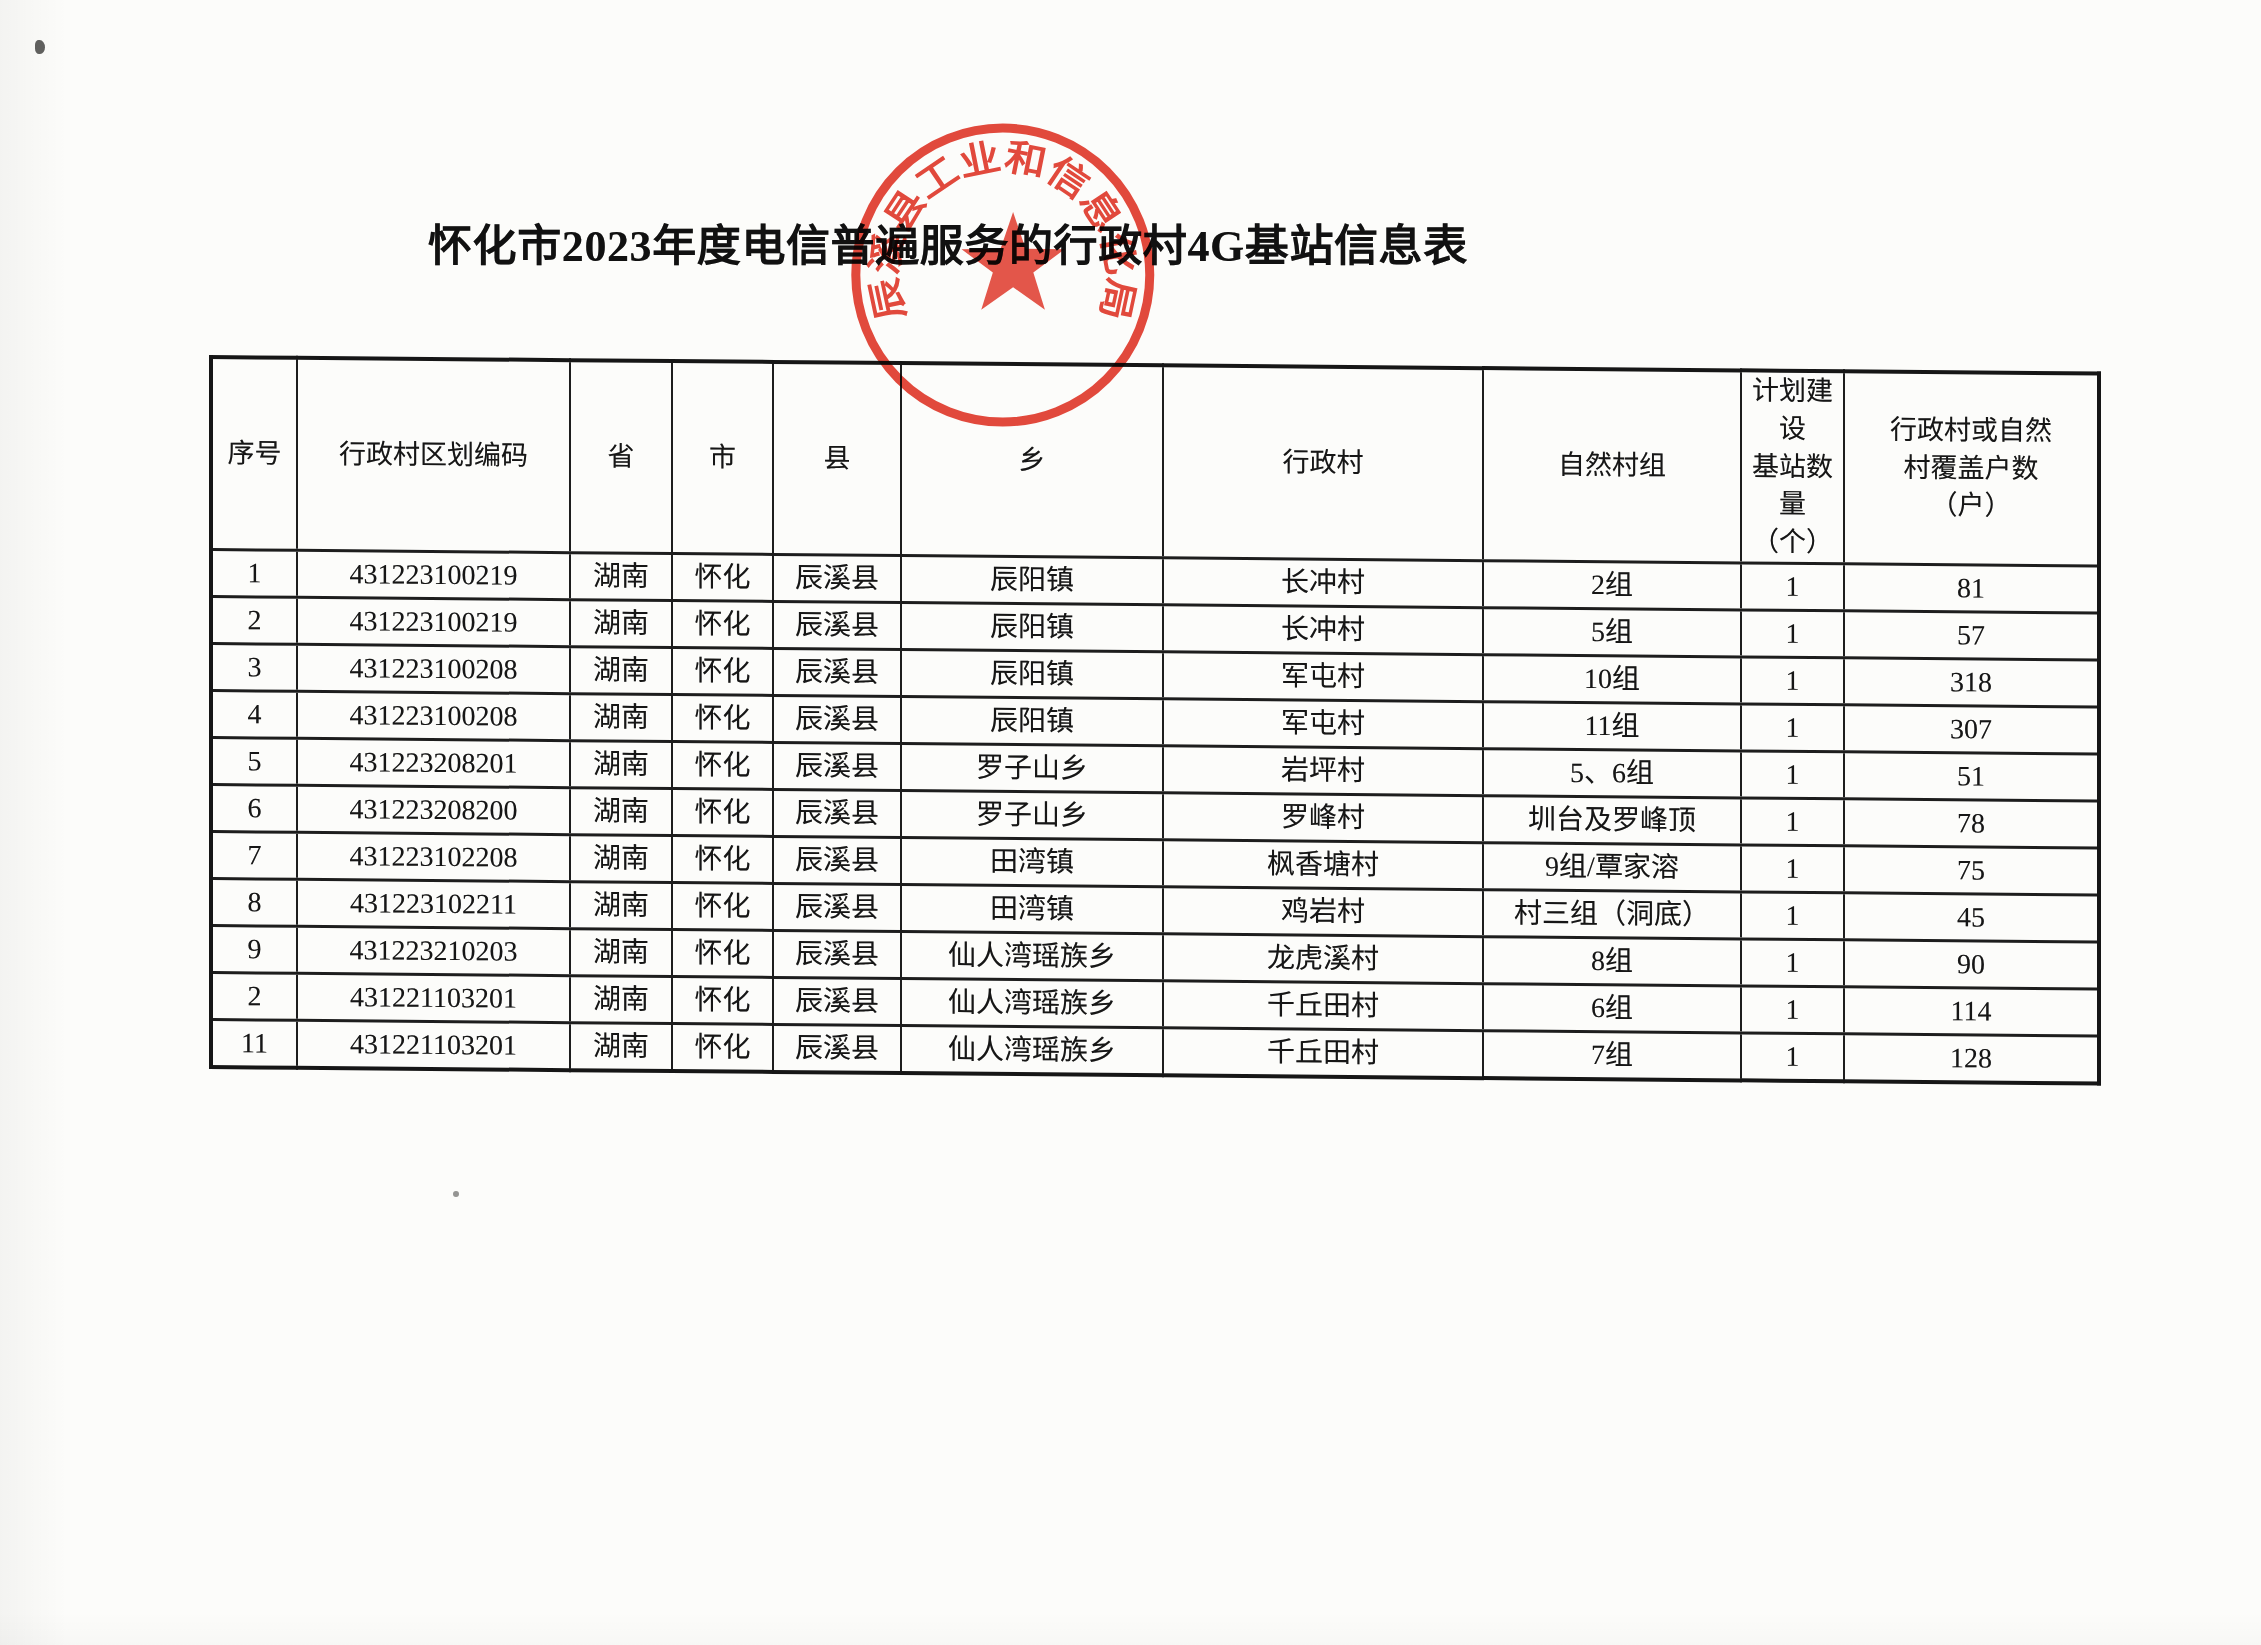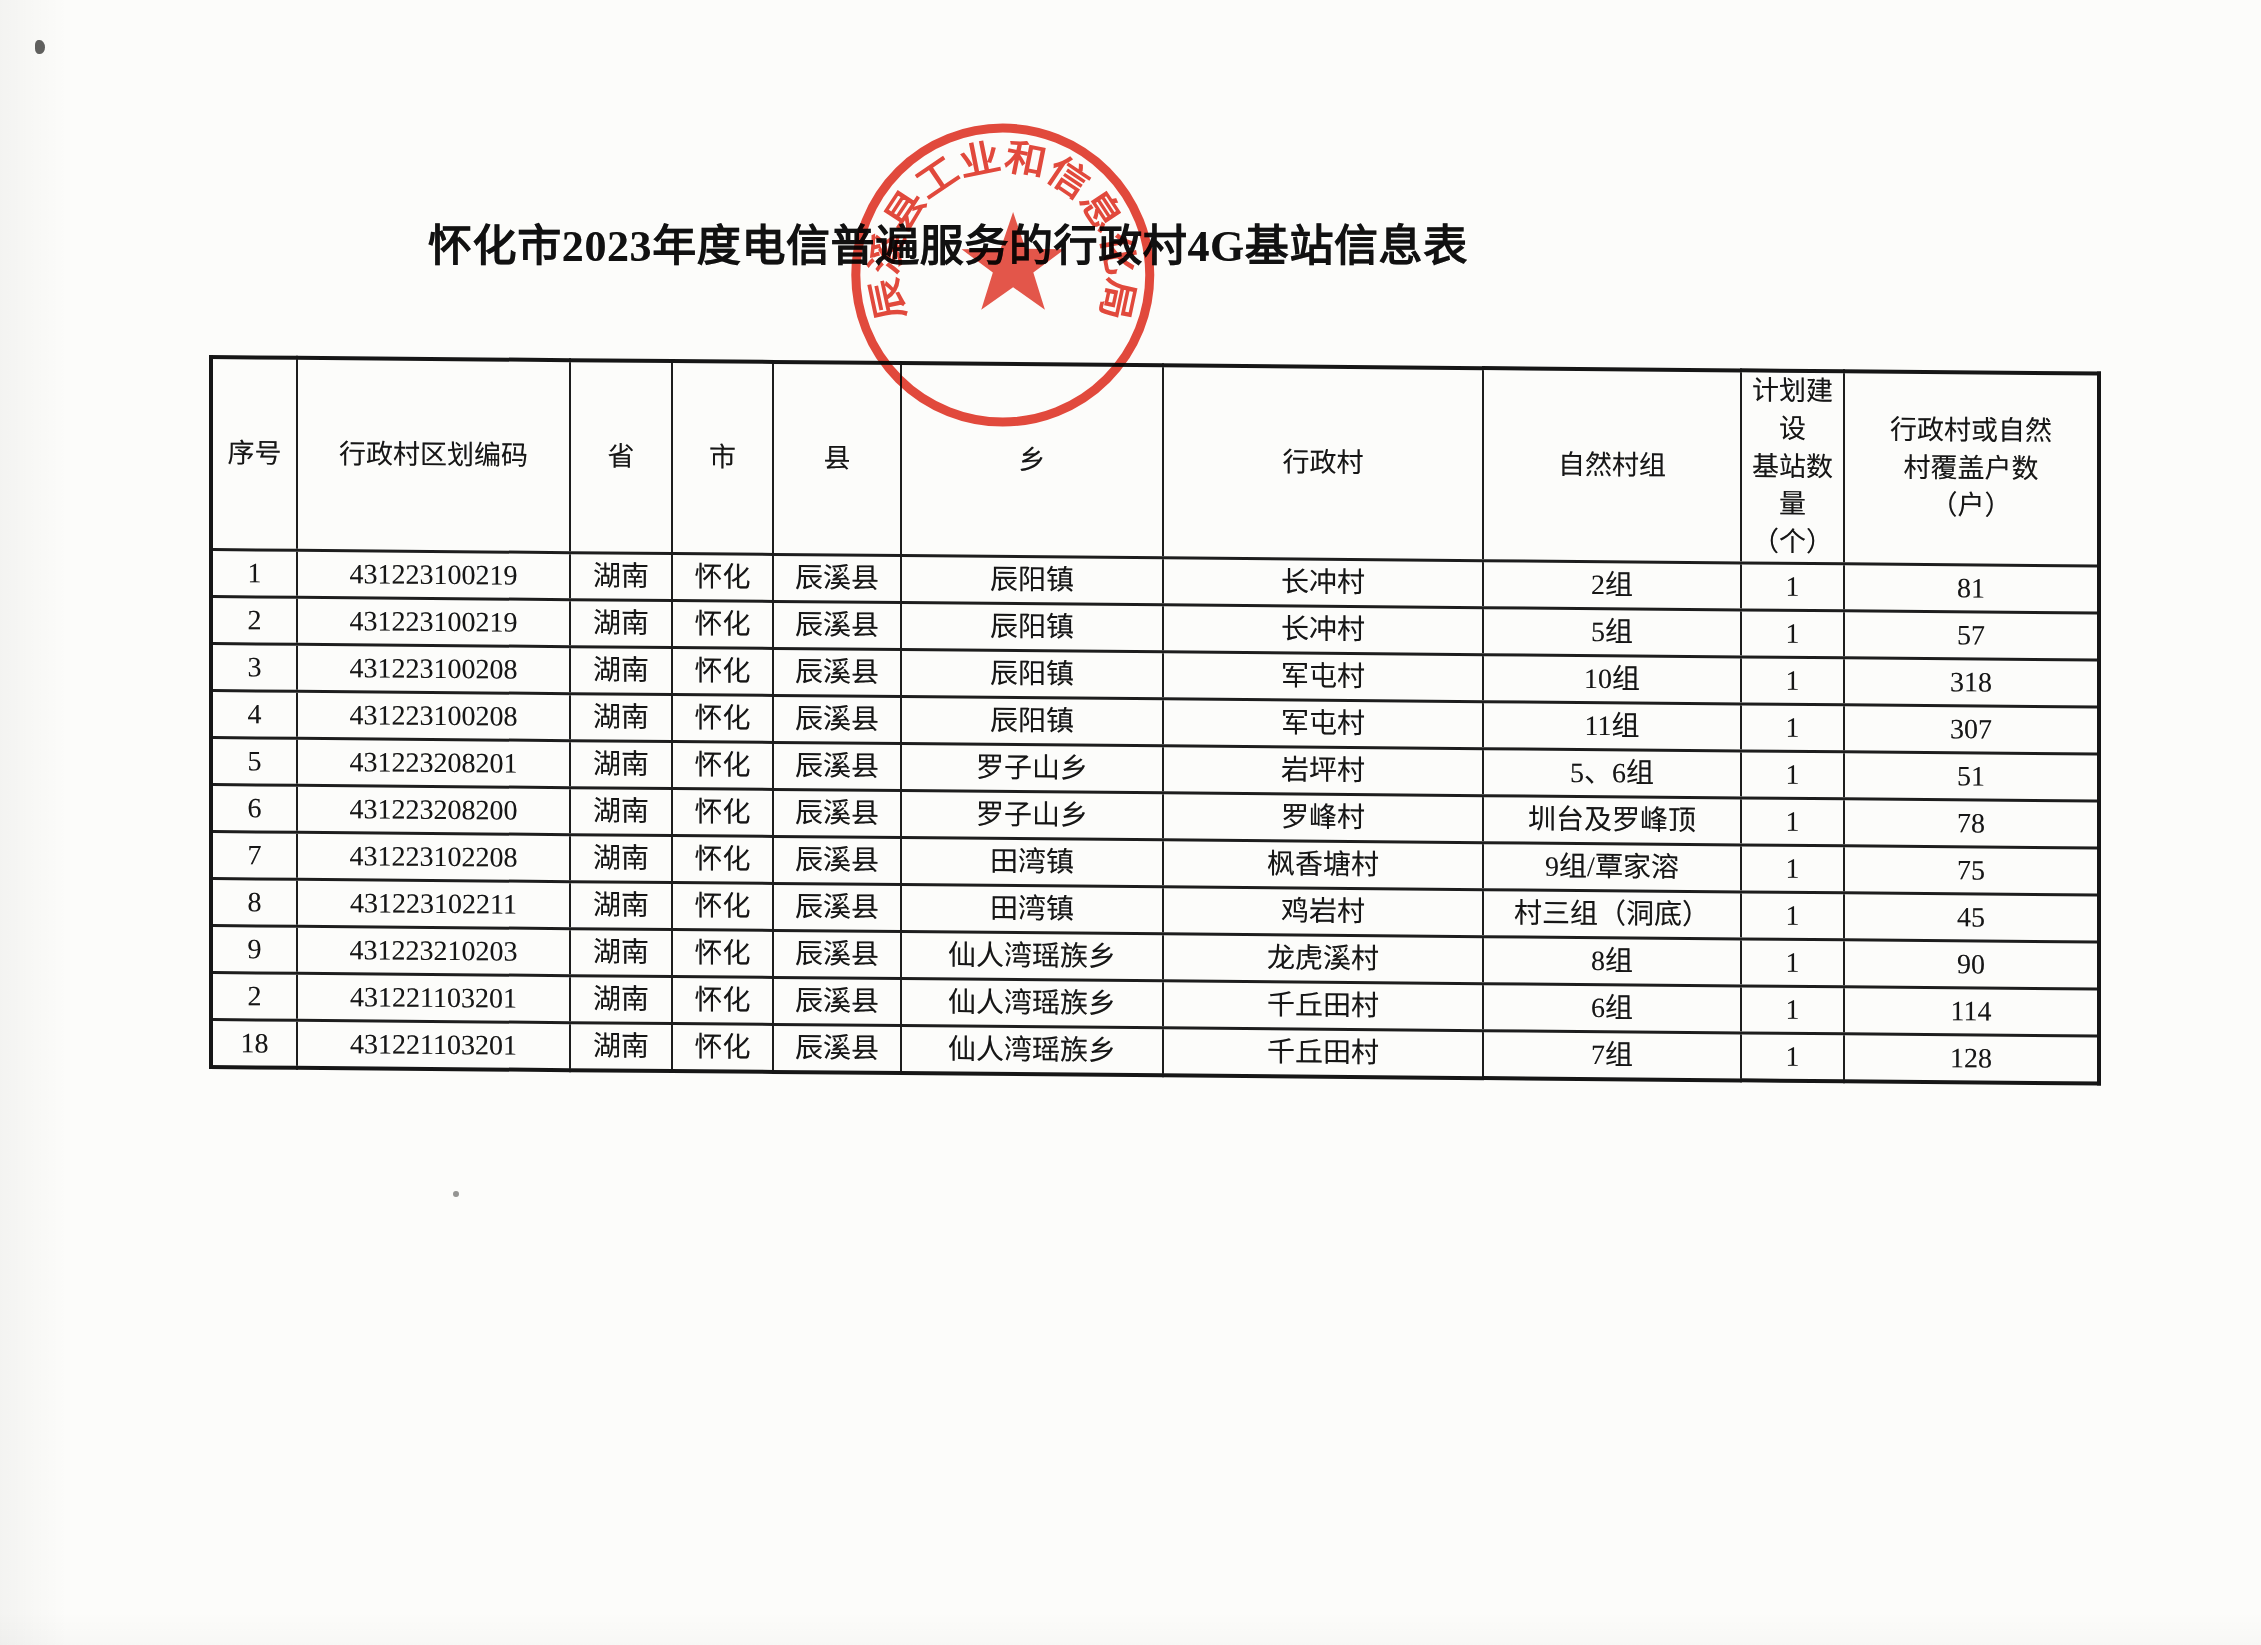--- a/index.html
+++ b/index.html
@@ -245,21 +245,21 @@
             <td>湖南</td>
             <td>怀化</td>
             <td>辰溪县</td>
             <td>仙人湾瑶族乡</td>
             <td>千丘田村</td>
             <td>6组</td>
             <td>1</td>
             <td>114</td>
           </tr>
           <tr>
-            <td>18</td>
+            <td>11</td>
             <td>431221103201</td>
             <td>湖南</td>
             <td>怀化</td>
             <td>辰溪县</td>
             <td>仙人湾瑶族乡</td>
             <td>千丘田村</td>
             <td>7组</td>
             <td>1</td>
             <td>128</td>
           </tr>

